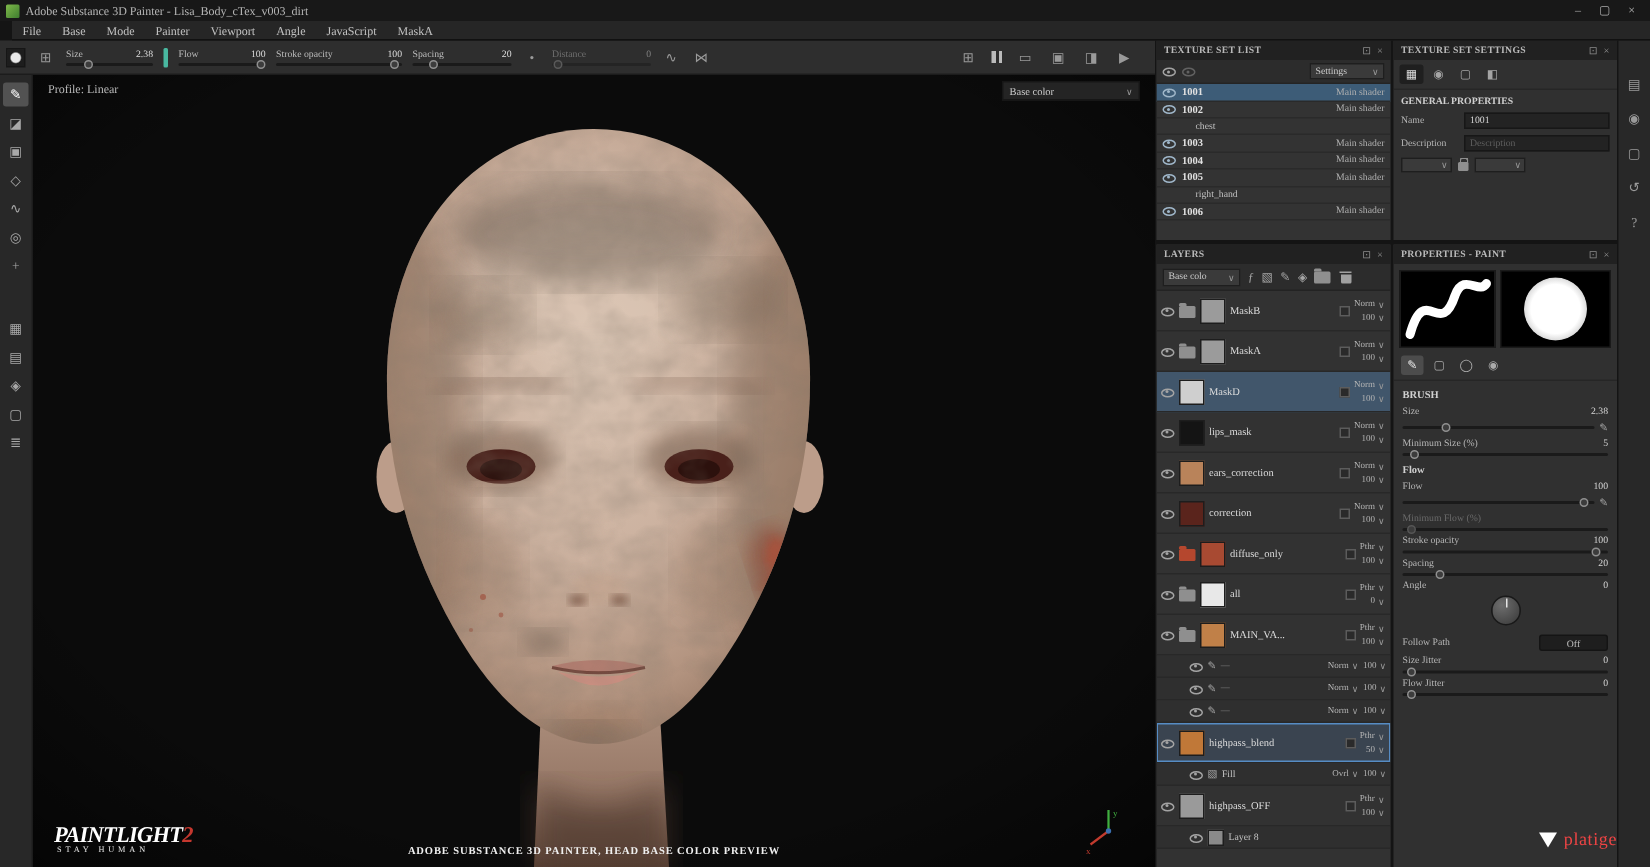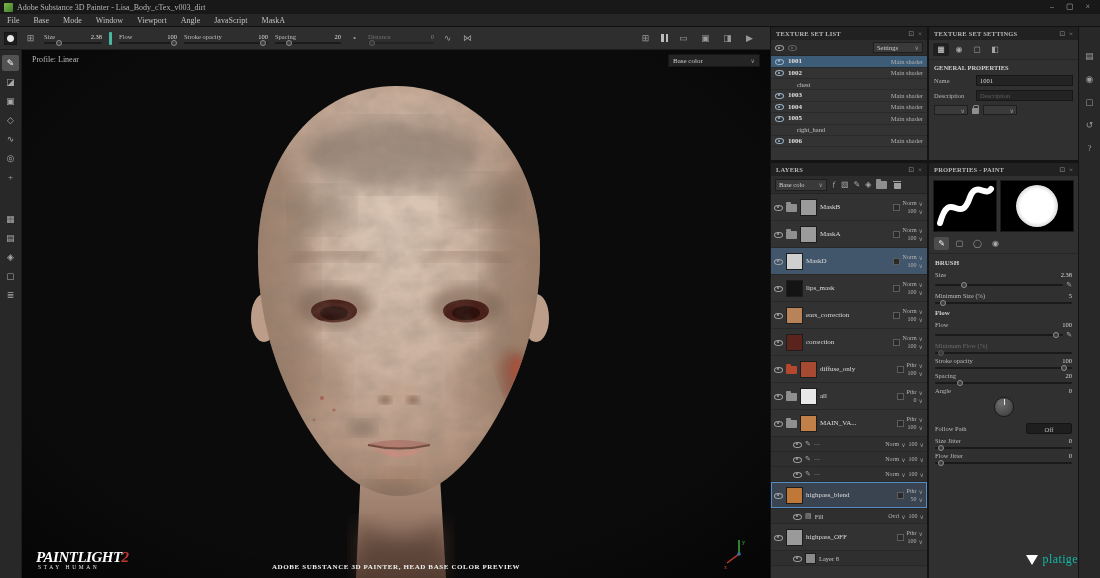--- a/index.html
+++ b/index.html
@@ -5,21 +5,21 @@
 *{box-sizing:border-box;margin:0;padding:0}
 html,body{background:#000}
 .app{position:relative;width:1100px;height:578px;background:#141414;font-family:Liberation Serif, serif;color:#c8c8c8;overflow:hidden}
 
 .titlebar{position:absolute;left:0;top:0;right:0;height:14px;background:#181818;display:flex;align-items:center;gap:4px;padding:0 4px;z-index:5}
 .app-logo{width:9px;height:9px;background:linear-gradient(135deg,#7fb94a,#3e7d2f);border-radius:1px;flex:none}
 .tb-title{font-size:8px;color:#b5b5b5;white-space:nowrap}
 .winbtns{margin-left:auto;display:flex;gap:12px;padding-right:6px}
 .winbtn{font-size:8px;color:#aaa;line-height:14px}
 
-.menubar{position:absolute;left:0;top:14px;right:0;height:13px;background:#262626;display:flex;align-items:center;border-bottom:1px solid #111;z-index:5}
+.menubar{position:absolute;left:8px;top:14px;right:0;height:13px;background:#262626;display:flex;align-items:center;border-bottom:1px solid #111;z-index:5}
 .menu-item{font-size:8px;color:#c2c2c2;padding:0 7px}
 
 .region-left{position:absolute;left:0;top:27px;width:770px;bottom:0}
 .toolbar{height:23px;background:#2e2e2e;display:flex;align-items:center;padding:0 4px;gap:7px;border-bottom:1px solid #1c1c1c}
 .tb-icon{font-size:9px;color:#9a9a9a;width:13px;text-align:center;flex:none}
 .tb-brush-thumb{width:13px;height:13px;background:radial-gradient(circle,#e8e8e8 0 3px,#1d1d1d 4px);border:1px solid #161616;flex:none}
 .tb-group{display:flex;flex-direction:column;justify-content:center;gap:2px;flex:none}
 .w58{width:58px}.w66{width:66px}.w84{width:84px}
 .tb-row{display:flex;justify-content:space-between;align-items:center;font-size:6.5px;color:#bdbdbd;gap:6px}
 .tb-row .val{color:#ddd}
@@ -41,21 +41,21 @@
 .vp-profile{position:absolute;left:10px;top:5px;font-size:8px;color:#b9b9b9;z-index:3}
 .vp-channel{position:absolute;right:10px;top:4px;width:92px;height:13px;background:#242424;border:1px solid #161616;display:flex;align-items:center;padding:0 4px;font-size:7px;color:#ccc;z-index:3}
 .vp-channel .sp{margin-left:auto}
 .chev::after{content:"∨";font-size:6px;color:#999}
 .vp-caption{position:absolute;left:0;right:0;bottom:7px;text-align:center;font-size:7px;font-weight:bold;letter-spacing:.6px;color:#f0f0f0;z-index:3}
 .dl-logo{position:absolute;left:14px;bottom:8px;z-index:3;color:#fff}
 .dl-main{font-size:15px;font-weight:bold;font-style:italic;letter-spacing:-.5px;line-height:14px}
 .dl-main .red{color:#c4372e}
 .dl-sub{font-size:5.5px;letter-spacing:2.6px;color:#e8e8e8;padding-left:2px}
 .gizmo{position:absolute;right:14px;bottom:8px;z-index:3}
-.platige{position:absolute;right:22px;bottom:11px;display:flex;align-items:center;gap:5px;z-index:9;color:#14b8a6}
+.platige{position:absolute;right:22px;bottom:11px;display:flex;align-items:center;gap:5px;z-index:9;color:#ef4444}
 .platige .tri{width:0;height:0;border-left:6px solid transparent;border-right:6px solid transparent;border-top:10px solid #fff}
 .platige .ptxt{font-size:12px;letter-spacing:.4px}
 
 .col1{position:absolute;left:771px;top:27px;width:156px;bottom:0;display:flex;flex-direction:column}
 .col2{position:absolute;left:929px;top:27px;width:149px;bottom:0;display:flex;flex-direction:column}
 .strip{position:absolute;left:1079px;top:27px;width:21px;bottom:0;background:#282828;display:flex;flex-direction:column;align-items:center;padding-top:24px;gap:13px}
 .sic{font-size:9px;color:#9a9a9a}
 .panel{background:#303030;display:flex;flex-direction:column;overflow:hidden}
 .panel+.panel{margin-top:3px}
 .phead{height:13px;background:#212121;display:flex;align-items:center;padding:0 5px;flex:none}
@@ -154,21 +154,21 @@
       <span class="winbtn">–</span>
       <span class="winbtn">▢</span>
       <span class="winbtn">×</span>
     </span>
   </div>
 
   <div class="menubar">
     <span class="menu-item">File</span>
     <span class="menu-item">Base</span>
     <span class="menu-item">Mode</span>
-    <span class="menu-item">Window</span>
+    <span class="menu-item">Painter</span>
     <span class="menu-item">Viewport</span>
     <span class="menu-item">Angle</span>
     <span class="menu-item">JavaScript</span>
     <span class="menu-item">MaskA</span>
   </div>
 
   <div class="region-left">
 
     <div class="toolbar">
       <span class="tb-brush-thumb"></span>

